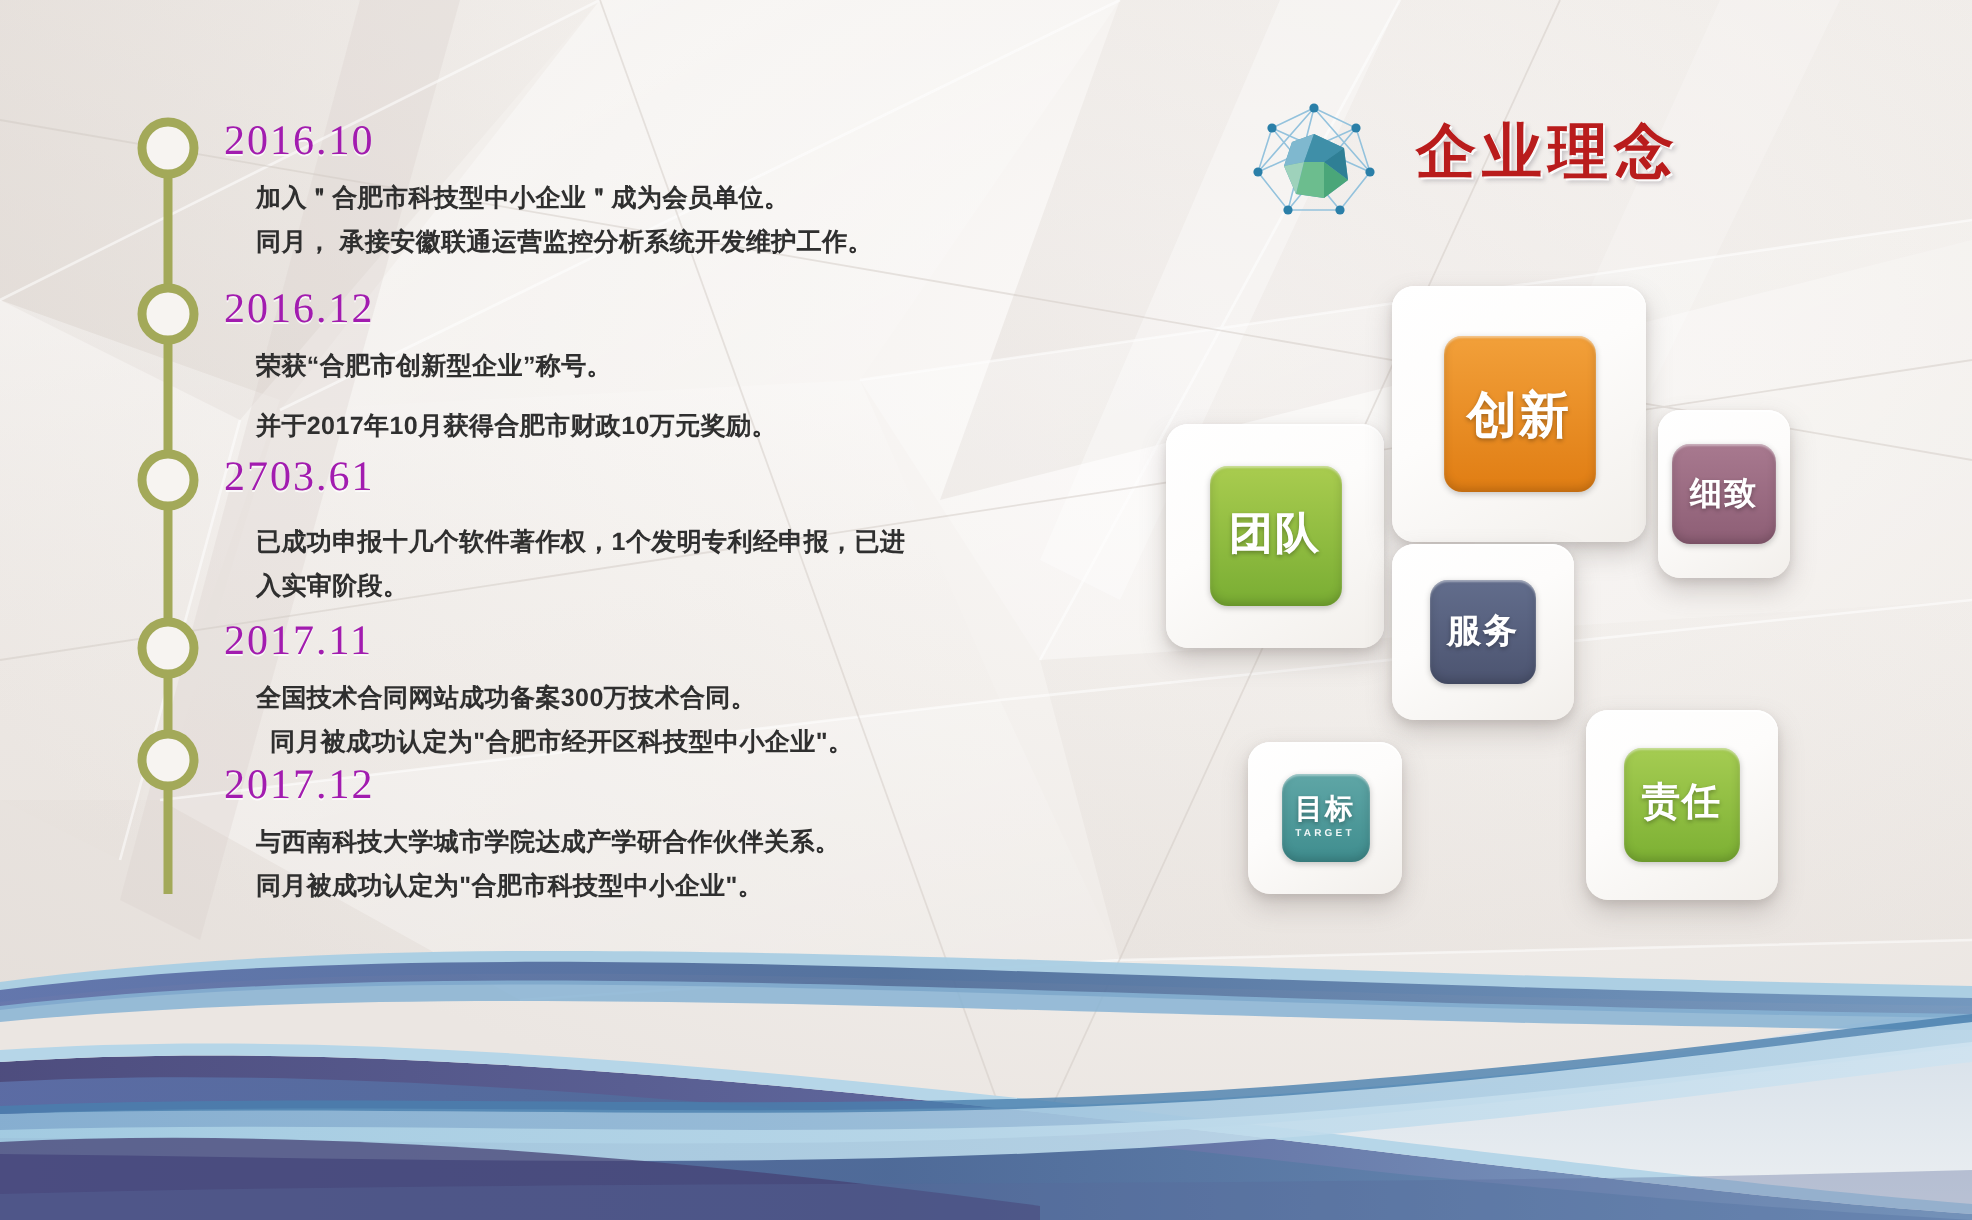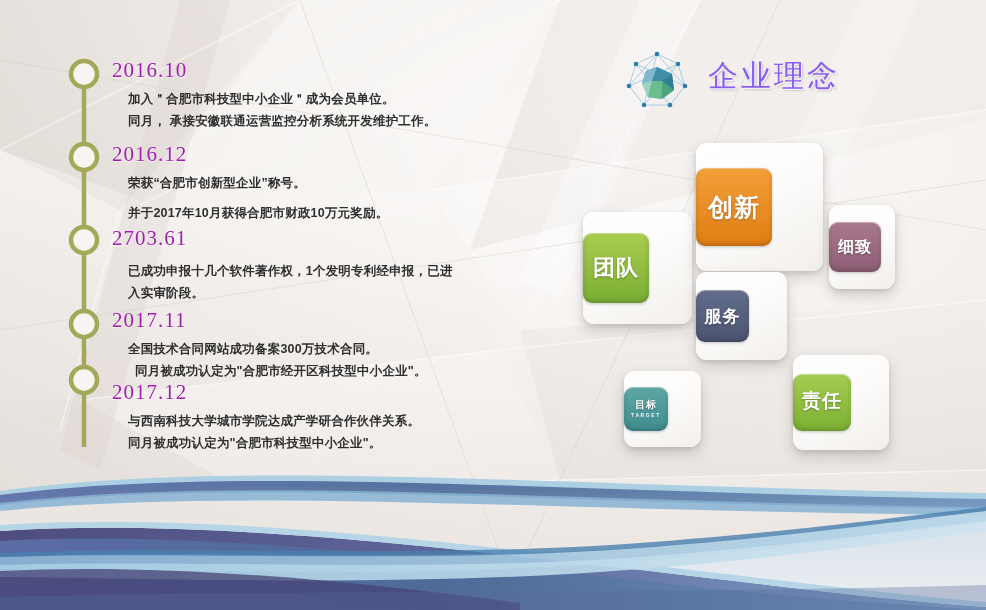--- a/index.html
+++ b/index.html
@@ -74,39 +74,40 @@
     width: 300px; height: 66px;
   }
   #concept-logo {
     position: absolute; left: 0; top: 2px;
     width: 70px; height: 62px;
   }
   #concept-title {
     position: absolute; left: 86px; top: 8px;
     font-family: "DejaVu Sans", sans-serif;
     font-size: 30px;
-    font-weight: 400;
+    font-weight: 700;
     letter-spacing: 3px;
-    color: #8b5cf6;
+    color: #b91c1c;
     text-shadow: 1px 1px 0 rgba(255,255,255,.9), 2px 2px 2px rgba(90,85,100,.28);
   }
 
   
   #cards { position: absolute; left: 0; top: 0; width: 986px; height: 610px; }
 
   .card {
     position: absolute;
     border-radius: 11px;
     background: linear-gradient(150deg, #ffffff 0%, #fdfcfb 44%, #f2efeb 100%);
     box-shadow:
       0 6px 13px rgba(120,110,105,.30),
       0 2px 4px rgba(120,110,105,.18),
       inset 0 1px 0 rgba(255,255,255,.95);
     display: flex;
     align-items: center;
+    justify-content: center;
   }
 
   .tile {
     border-radius: 9px;
     display: flex;
     flex-direction: column;
     align-items: center;
     justify-content: center;
     box-shadow:
       inset 0 1px 1px rgba(255,255,255,.42),
@@ -287,21 +288,21 @@
     </div>
 
     <div class="card" id="card-3" style="left: 696px; top: 272px; width: 91px; height: 88px;">
       <div class="tile" id="tile-3" style="width: 53px; height: 52px; background: linear-gradient(rgb(98, 109, 140) 0%, rgb(76, 84, 112) 100%);">
         <span class="tile-label" style="font-size: 17px;">服务</span>
       </div>
     </div>
 
     <div class="card" id="card-4" style="left: 624px; top: 371px; width: 77px; height: 76px;">
       <div class="tile" id="tile-4" style="width: 44px; height: 44px; background: linear-gradient(rgb(95, 166, 166) 0%, rgb(63, 141, 142) 100%);">
-        <span class="tile-label" style="font-size: 10px;">目标</span>
+        <span class="tile-label" style="font-size: 14px;">目标</span>
         <span class="tile-sub" style="font-size: 5px;">TARGET</span>
       </div>
     </div>
 
     <div class="card" id="card-5" style="left: 793px; top: 355px; width: 96px; height: 95px;">
       <div class="tile" id="tile-5" style="width: 58px; height: 57px; background: linear-gradient(rgb(165, 204, 82) 0%, rgb(124, 176, 51) 100%);">
         <span class="tile-label" style="font-size: 19px; font-family: Liberation Mono, monospace;">责任</span>
       </div>
     </div>
 

